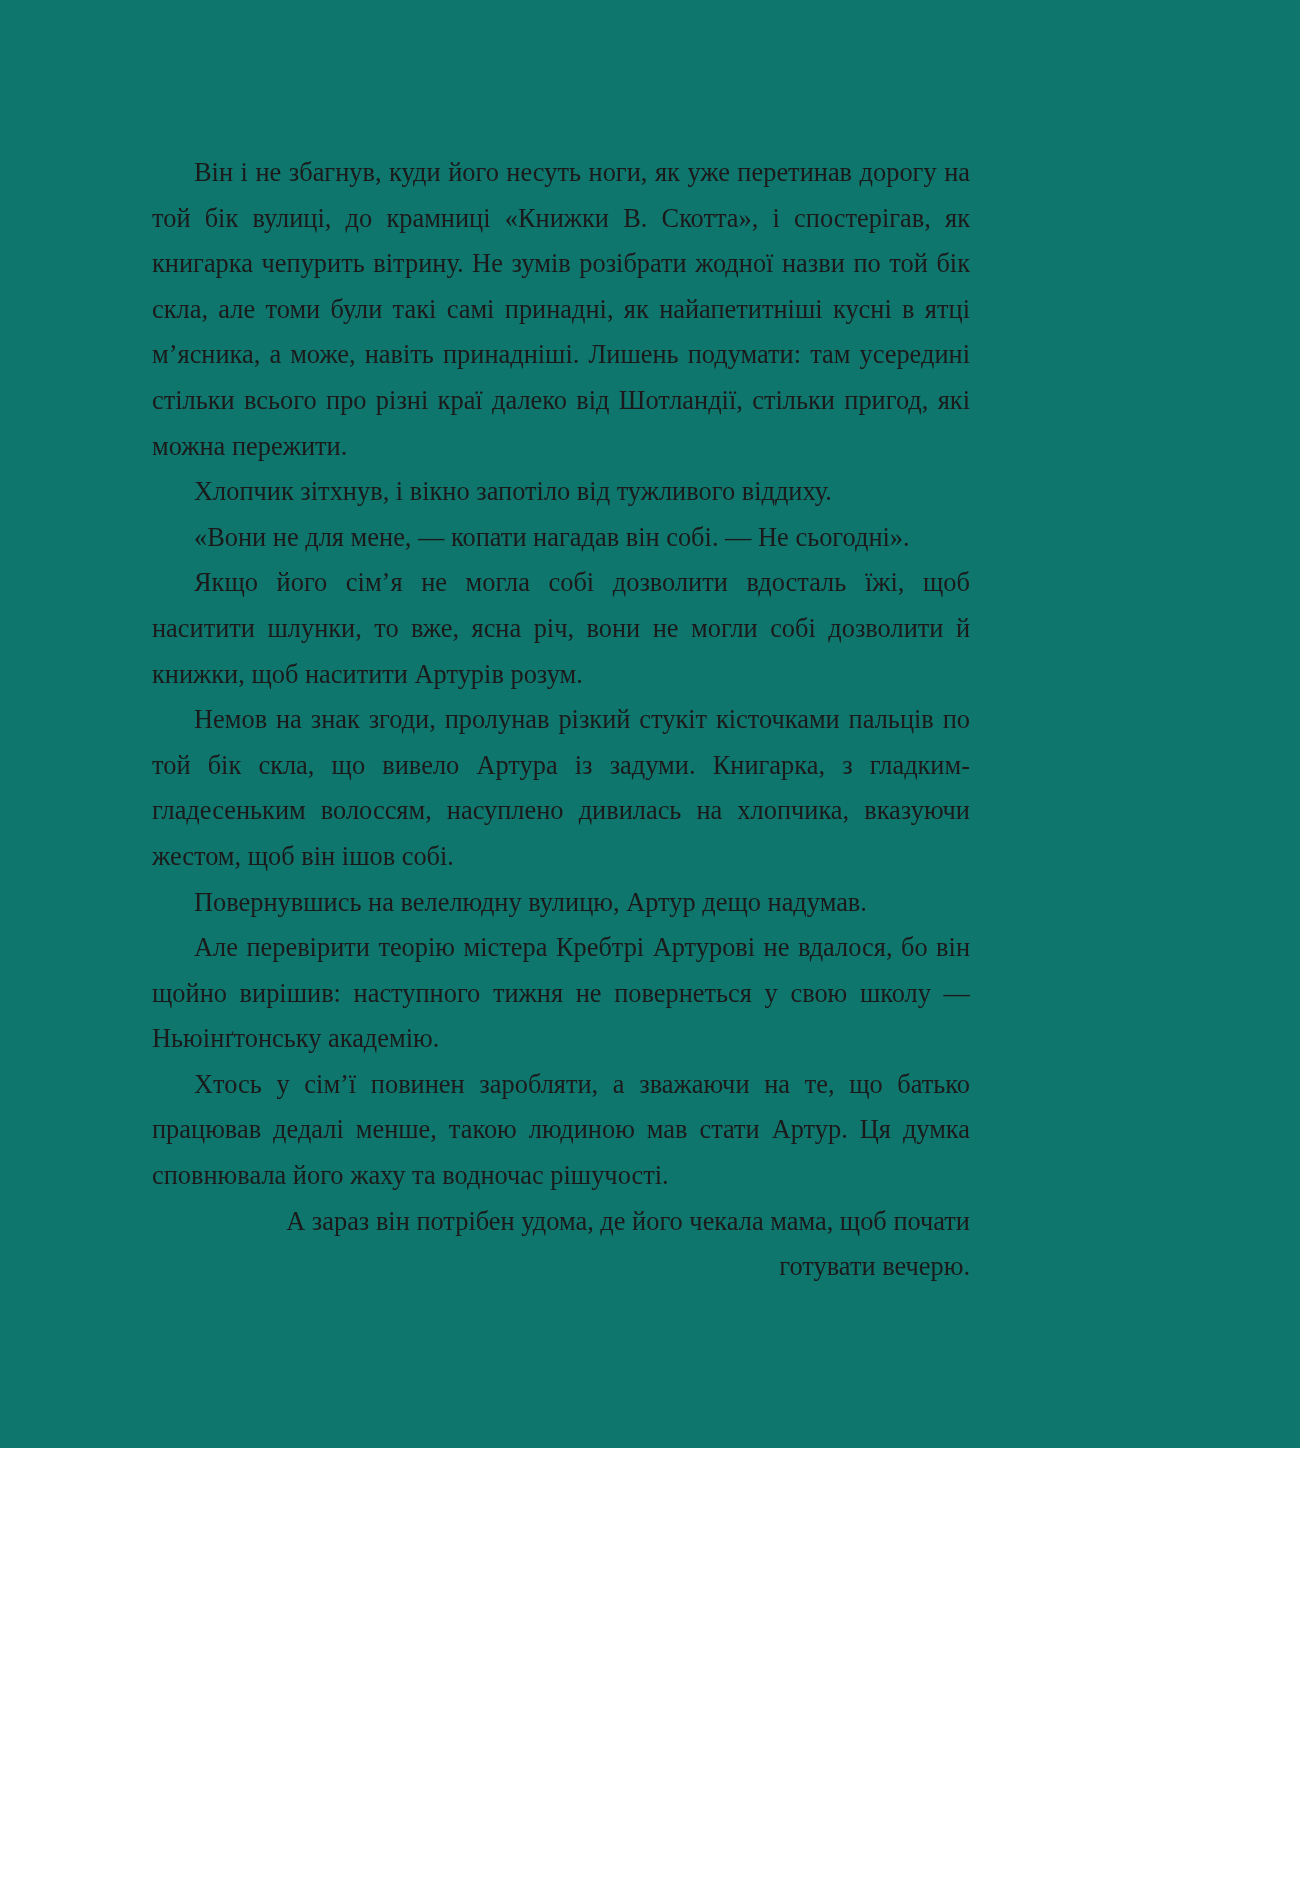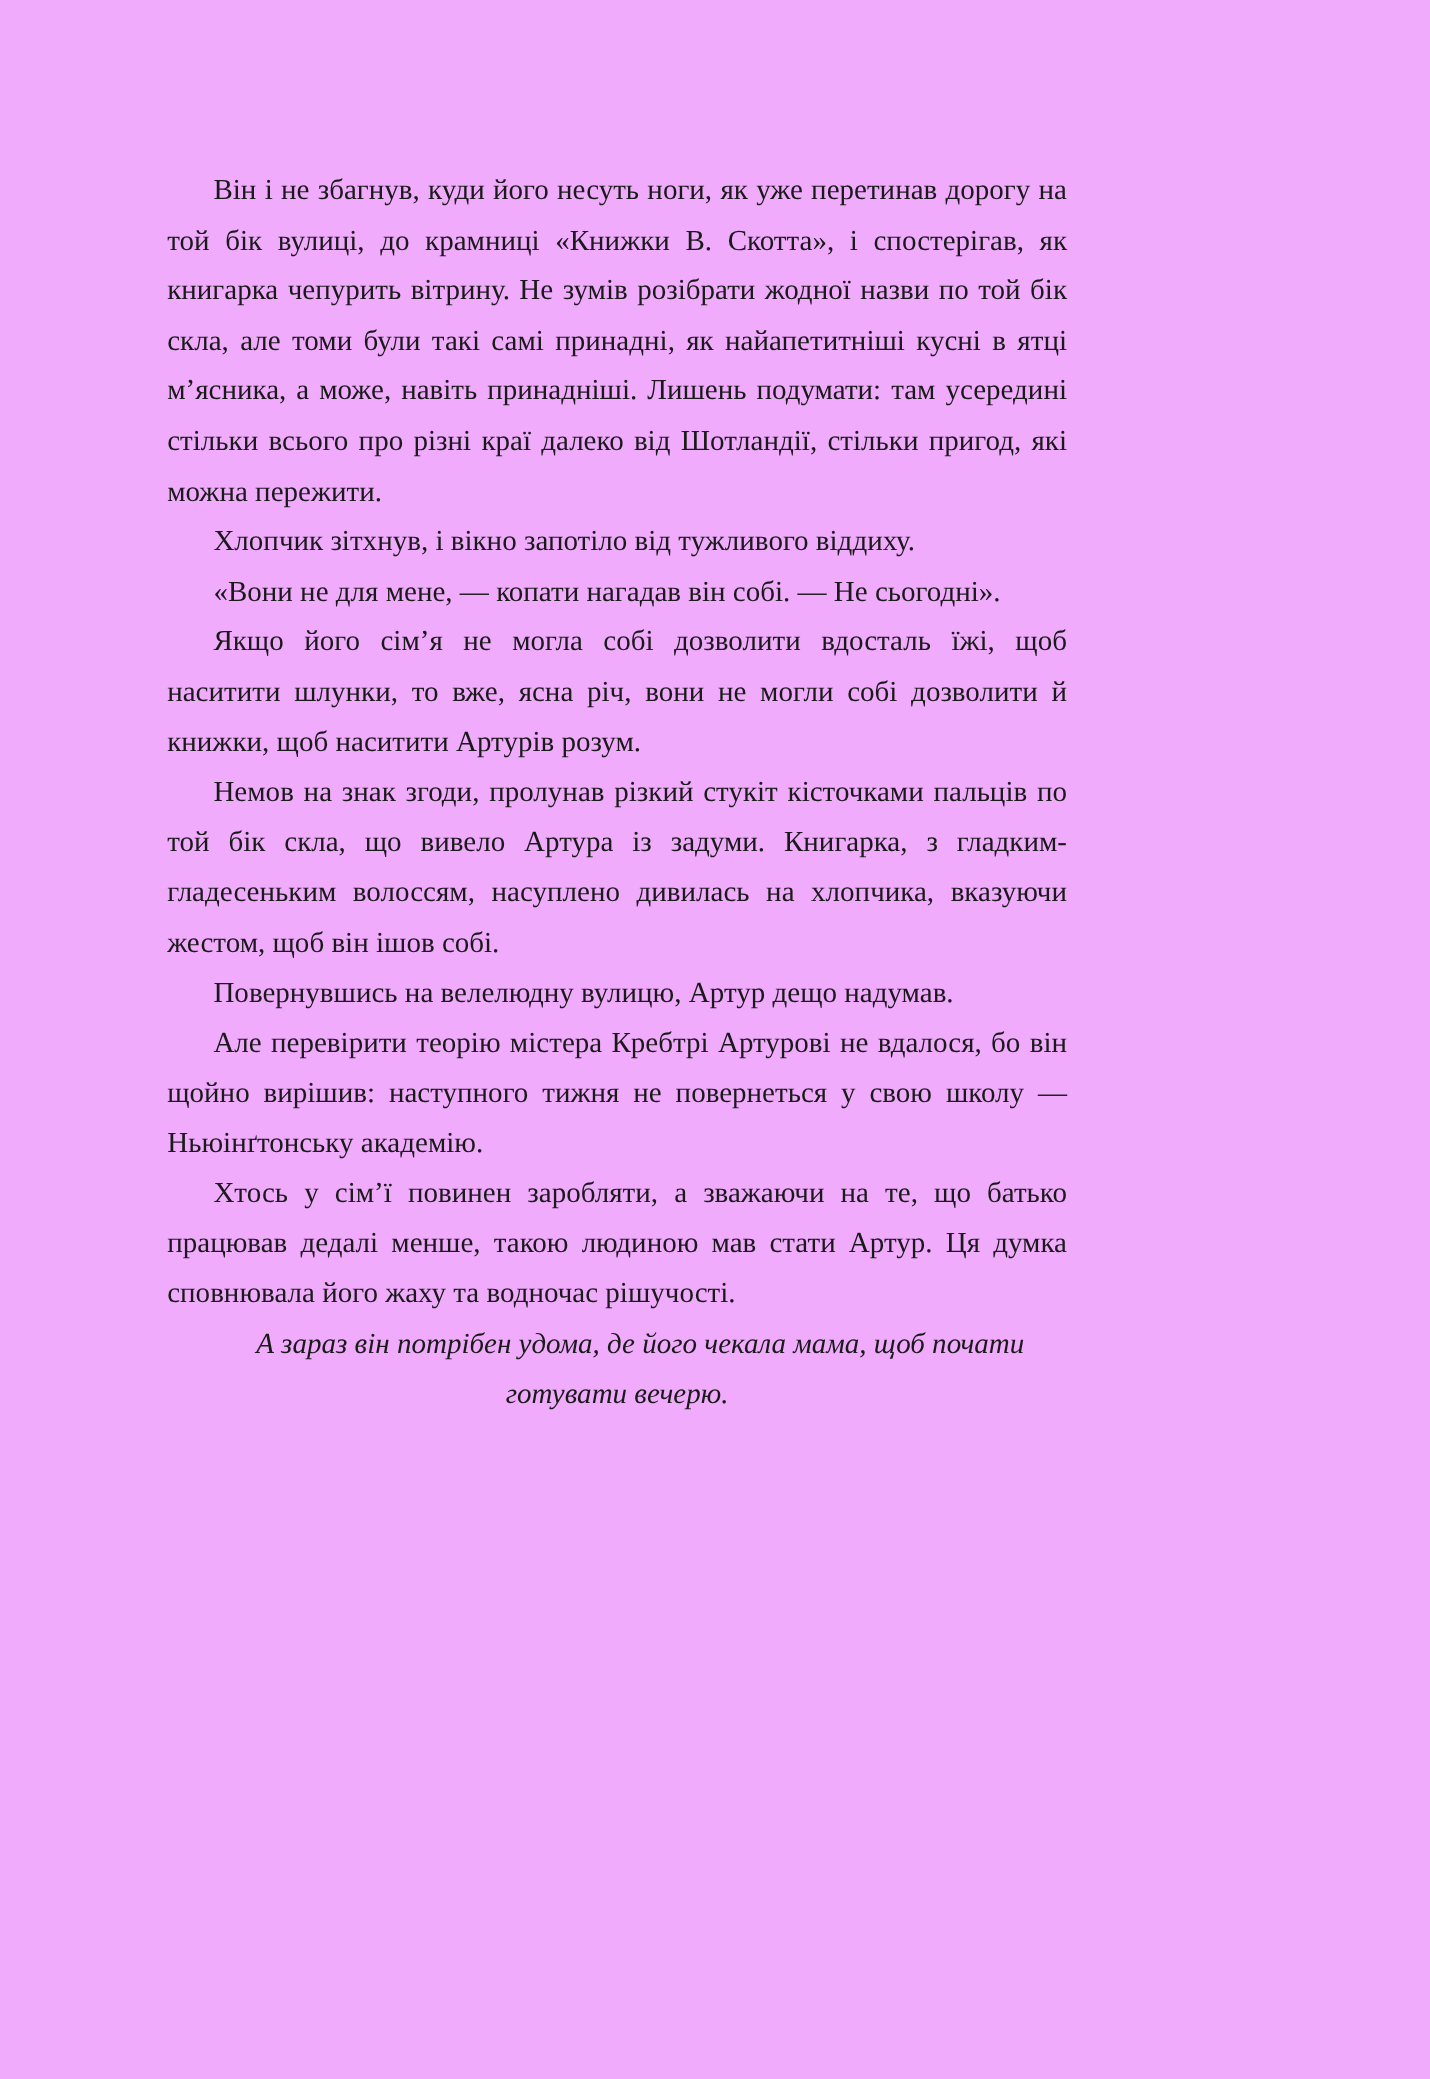--- a/index.html
+++ b/index.html
@@ -6,22 +6,22 @@
     margin: 0;
     padding: 0;
     background: #ffffff;
   }
   body {
     font-family: "Liberation Serif", "DejaVu Serif", serif;
   }
   .page {
     position: relative;
     width: 1300px;
-    height: 1890px;
-    background: #f0abfc;
+    height: 1448px;
+    background: #0f766e;
     overflow: hidden;
     box-sizing: border-box;
   }
   .text-block {
     position: absolute;
     left: 152px;
     top: 150px;
     width: 818px;
     text-align: justify;
     text-justify: inter-word;
@@ -30,22 +30,21 @@
     line-height: 45.6px;
     hyphens: manual;
     -webkit-hyphens: manual;
   }
   .text-block p {
     margin: 0;
     text-indent: 42px;
     text-align: justify;
   }
   .text-block p:last-child {
-    text-align: center;
-    font-style: italic;
+    text-align: right;
   }
   
 
   .footer-area {
     position: absolute;
     left: 0;
     top: 1700px;
     width: 1300px;
     height: 190px;
   }

